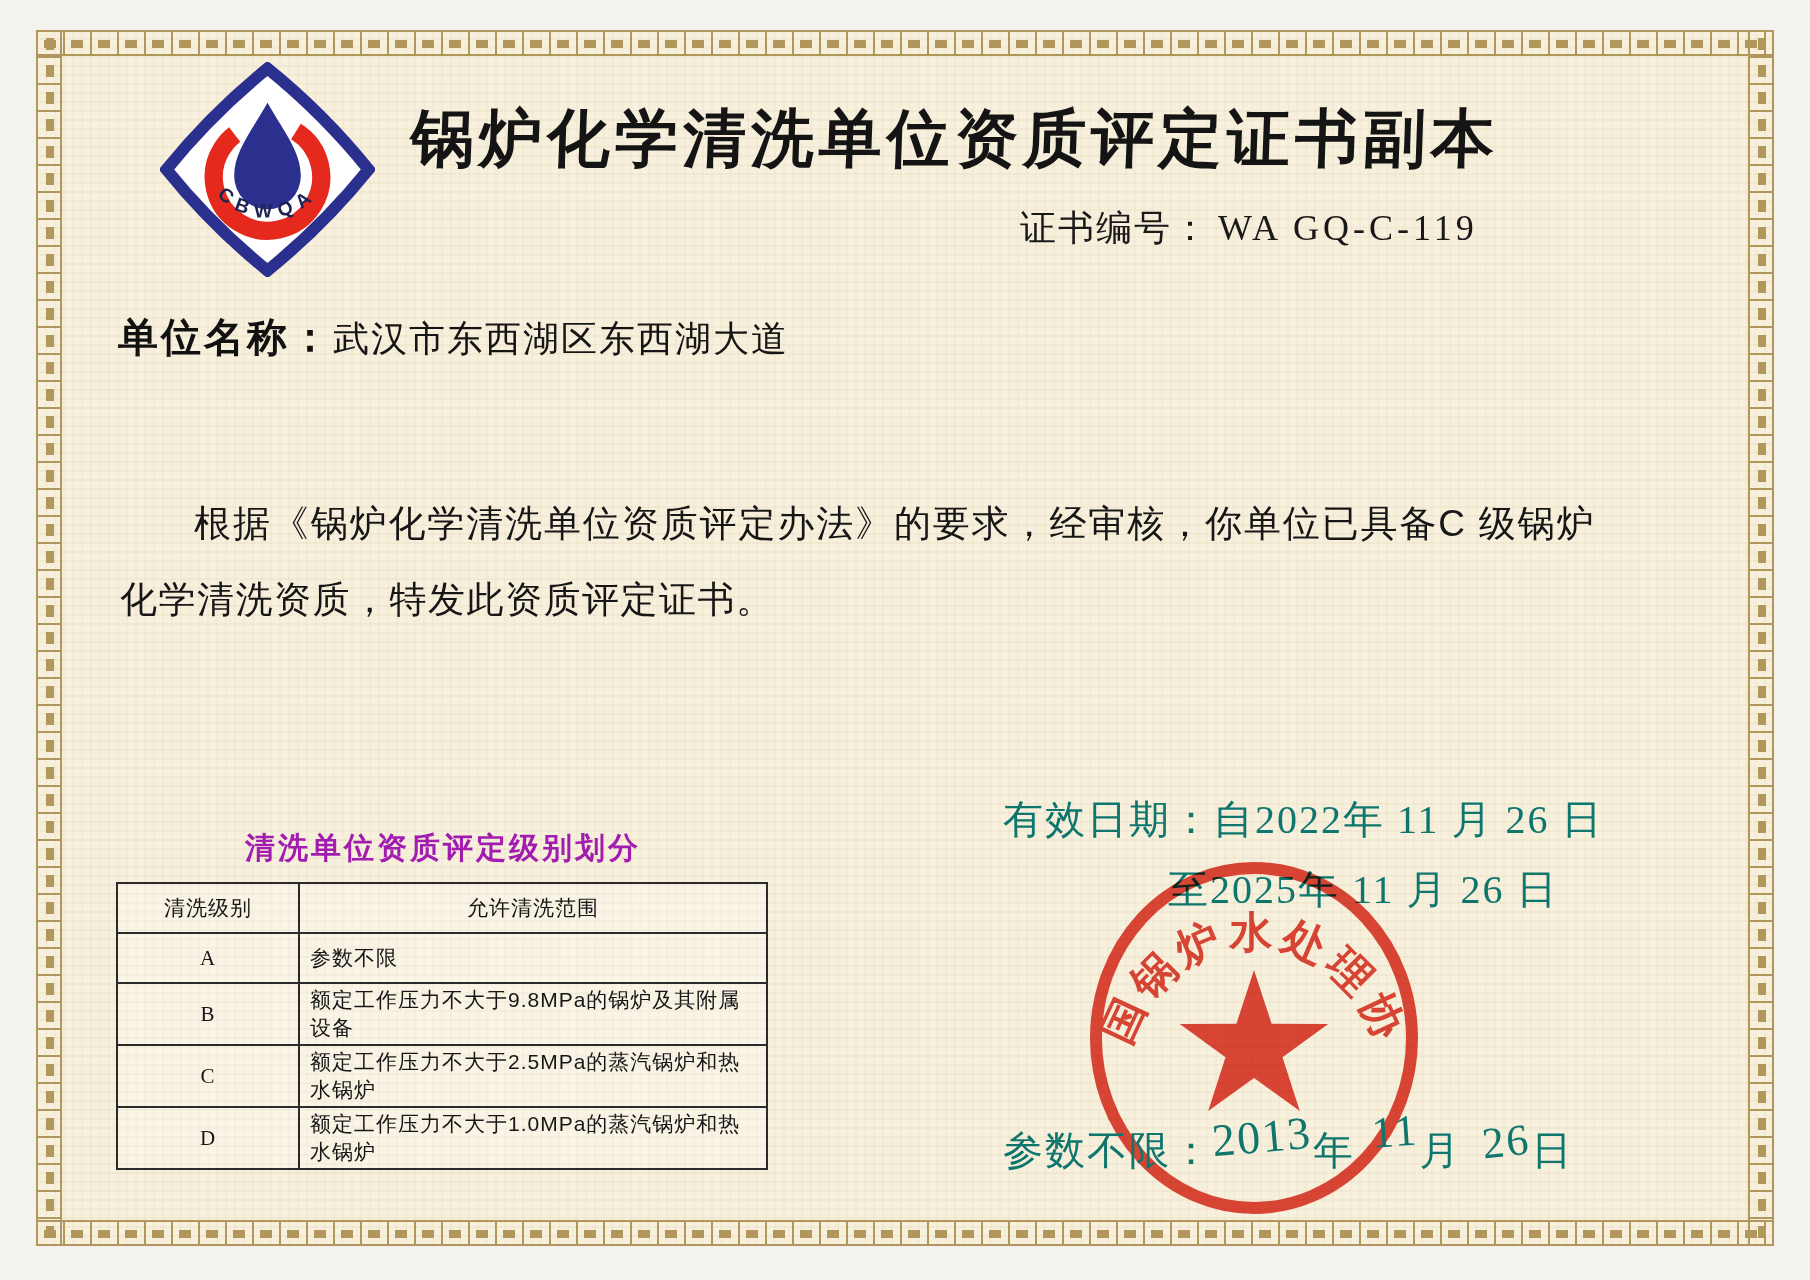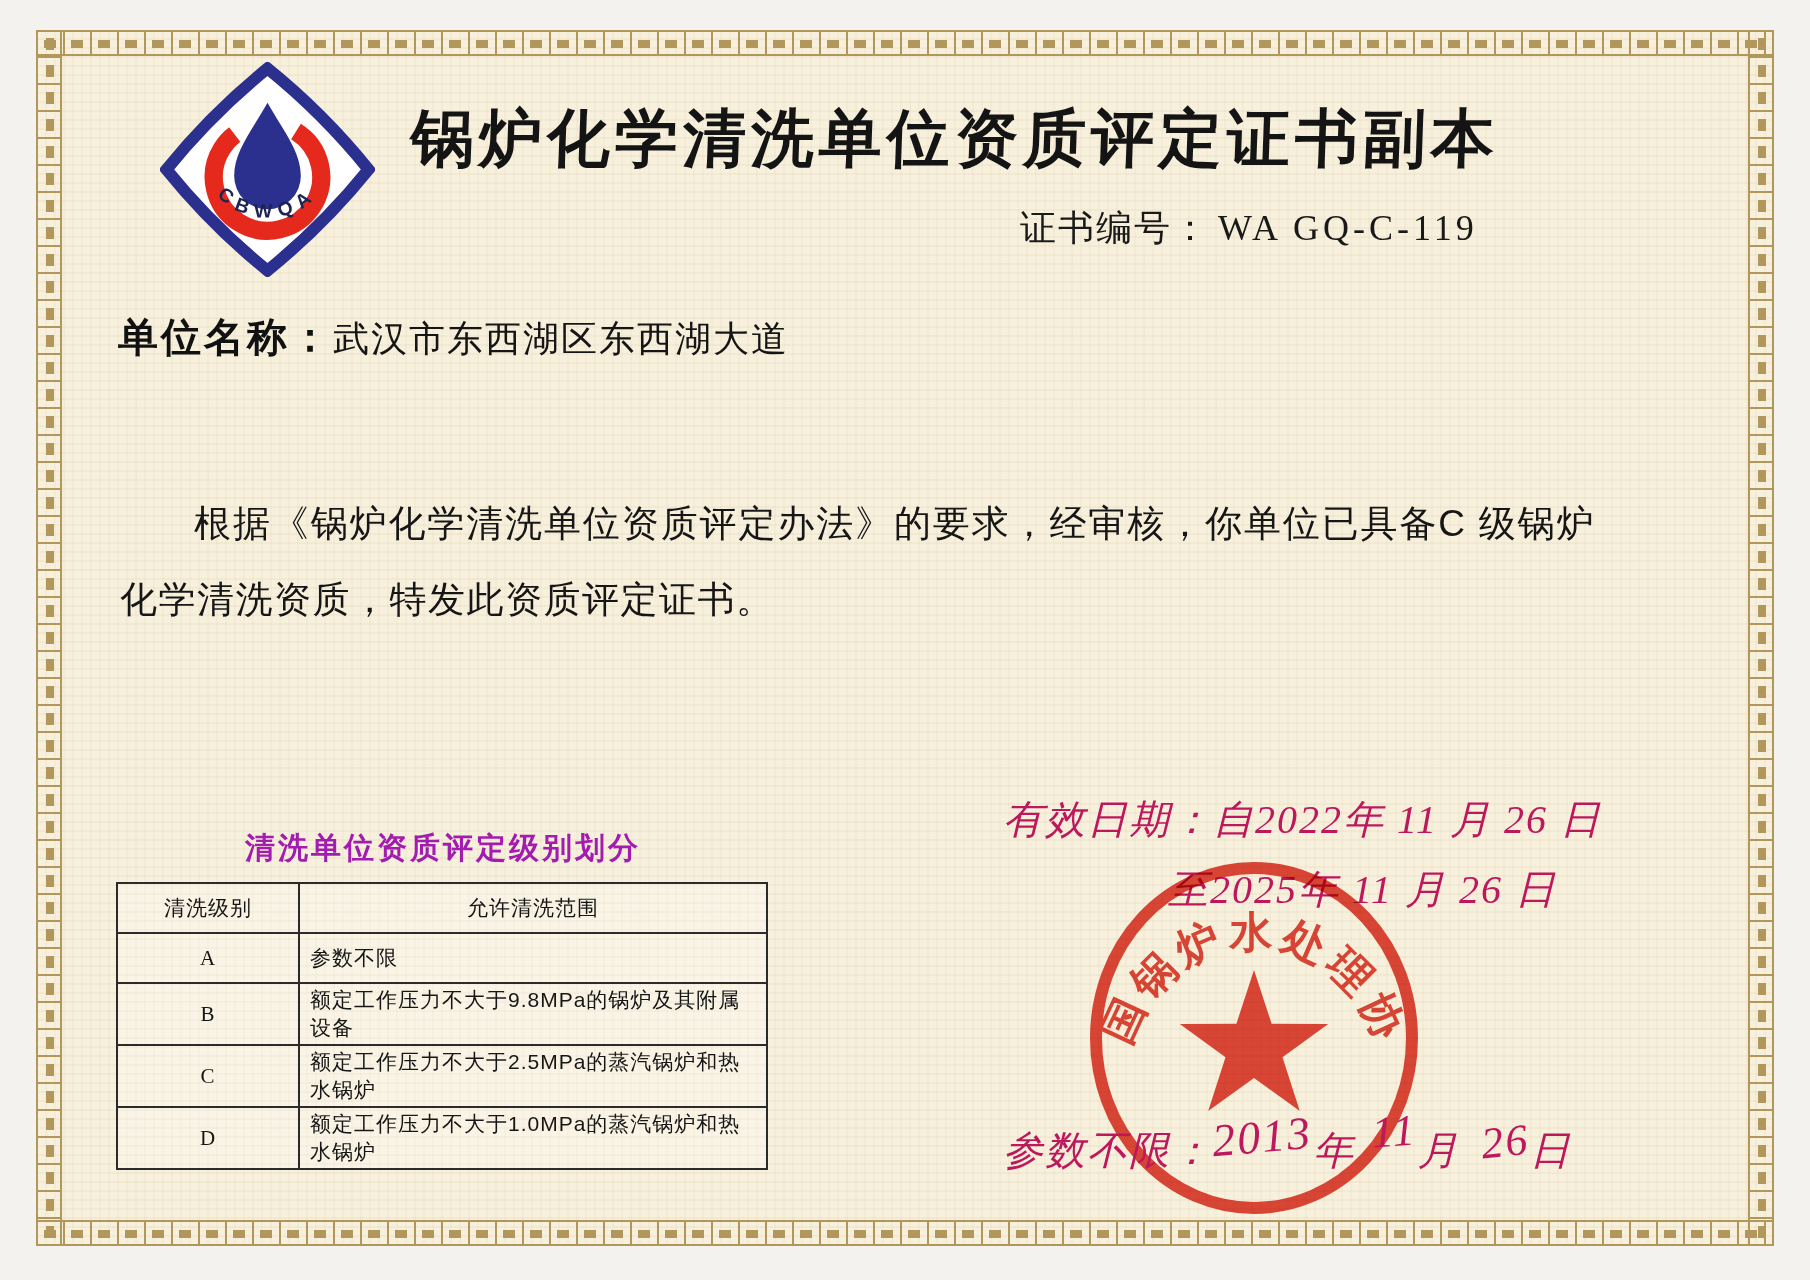--- a/index.html
+++ b/index.html
@@ -90,21 +90,21 @@
   }
   table.grade th,table.grade td{
     border:2px solid #2b2b2b;font-size:21px;color:#161616;
     height:44px;padding:2px 10px;letter-spacing:1px;
   }
   table.grade th{font-weight:500;text-align:center;}
   td.lvl{width:160px;text-align:center;font-family:"Liberation Serif",serif;font-size:29px;}
   td.rng{text-align:left;padding-left:16px;}
 
   
-  .serifline{font-family:"Liberation Serif",serif;font-size:40px;letter-spacing:2px;white-space:nowrap;color:#be185d;font-style:italic;}
+  .serifline{font-family:"Liberation Serif",serif;font-size:40px;letter-spacing:2px;white-space:nowrap;color:#0f766e;}
   .valid-1{left:1003px;top:792px;}
   .valid-2{left:1168px;top:862px;}
   .issuer{left:1003px;top:1052px;}
   .issue-date{left:1003px;top:1122px;}
   .hand{display:inline-block;font-family:"Liberation Serif",serif;}
   .hand-year{font-size:46px;transform:rotate(-5deg) translateY(-12px);}
   .hand-month{font-size:44px;transform:rotate(-4deg) translateY(-18px);margin-left:18px;}
   .hand-day{font-size:44px;transform:rotate(-6deg) translateY(-8px);margin-left:22px;}
 
   

